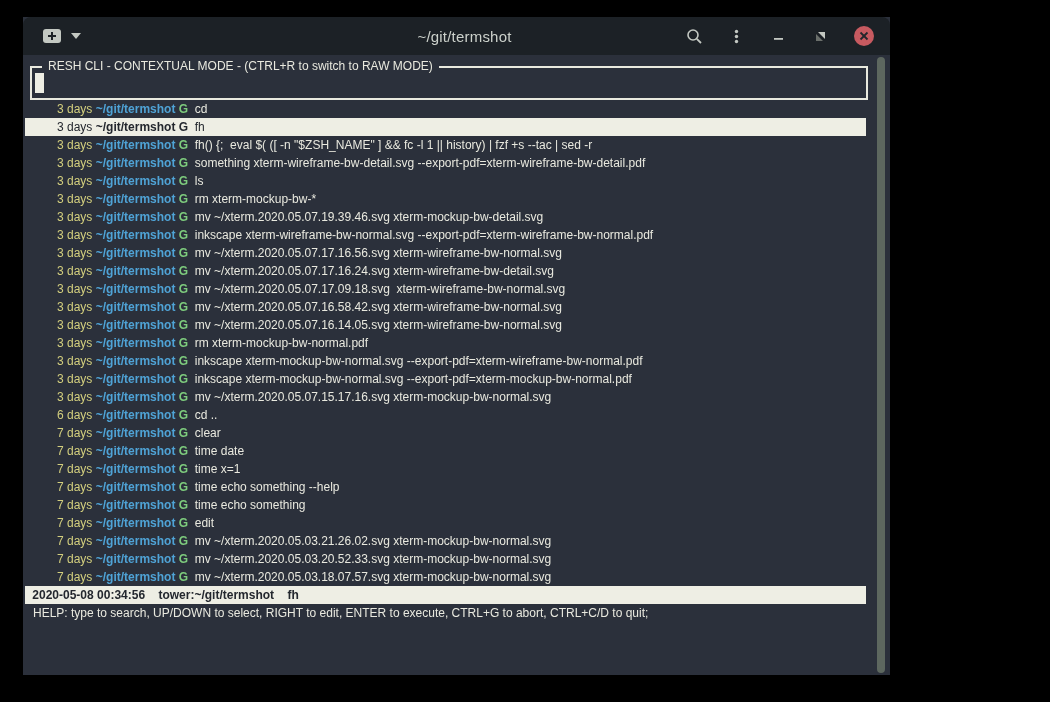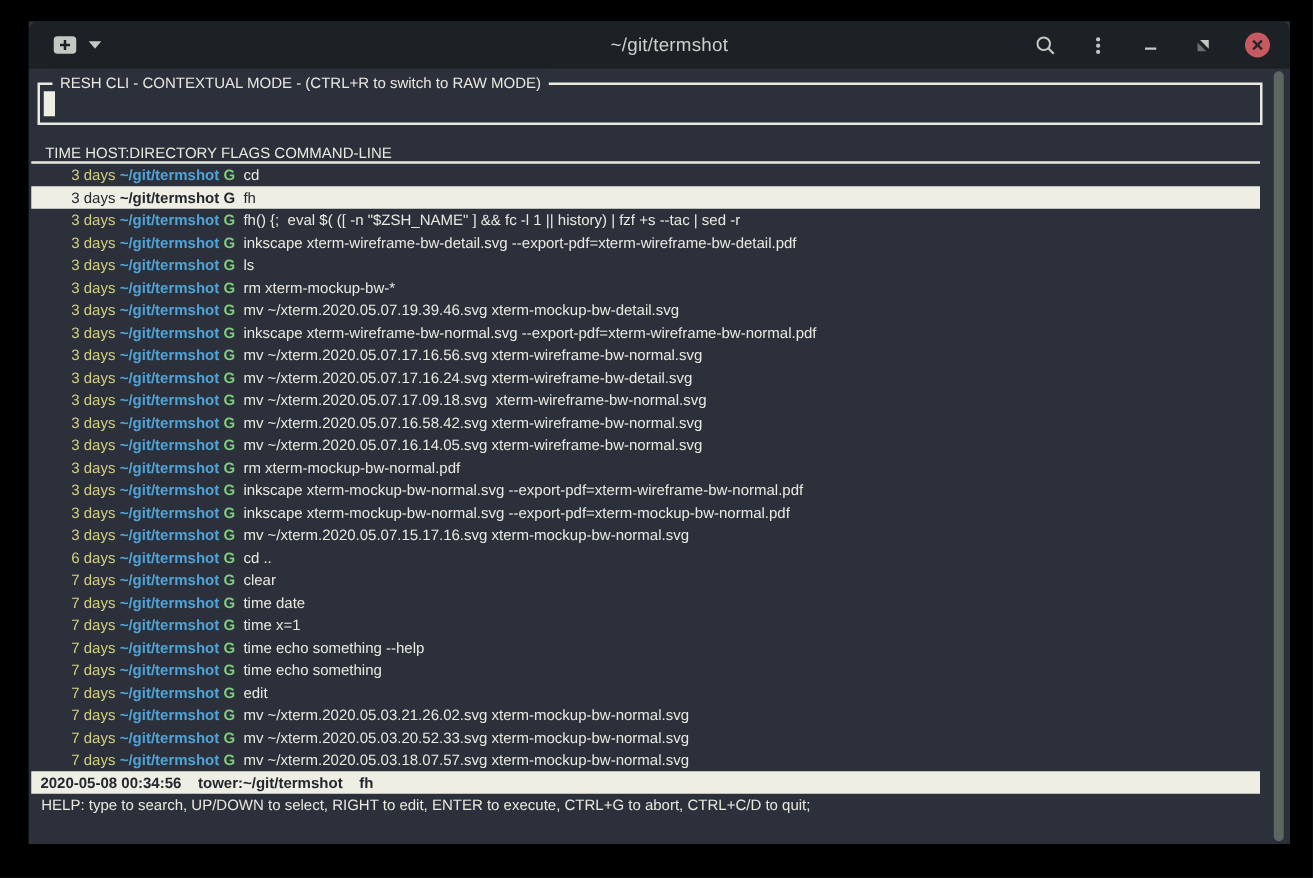--- a/index.html
+++ b/index.html
@@ -14,21 +14,21 @@
     --col-dir:#4fa3d6;
     --col-flag:#7ecd7e;
     --sel-bg:#eeeee4;
     --sel-fg:#23272e;
     --scrollbar:#5d675f;
     --box-border:#e9e9df;
   }
   *{margin:0;padding:0;box-sizing:border-box;}
   html,body{width:1050px;height:702px;background:var(--bg-outer);overflow:hidden;}
   .window{
-    position:absolute;left:23px;top:17px;width:1009px;height:658px;
+    position:absolute;left:23px;top:17px;width:867px;height:658px;
     background:var(--term-bg);
   }
   
   .titlebar{
     position:absolute;left:0;top:0;right:0;height:38px;
     background:var(--titlebar-bg);
     border-radius:8px 8px 0 0;
     display:flex;align-items:center;
     font-family:"Liberation Sans",sans-serif;
     color:var(--titlebar-text);
@@ -132,27 +132,26 @@
     </div>
   </div>
 
   <div class="terminal">
 
     <div class="resh-box">
       <span class="resh-box-title">RESH CLI - CONTEXTUAL MODE - (CTRL+R to switch to RAW MODE)</span>
       <span class="resh-cursor"></span>
     </div>
 
-    <div class="table-header"> TIME HOST:DIRECTORY FLAGS COMMAND-LINE</div>
 
     <div class="history">
         <div class="row"><span class="t">3 days</span><span class="c"> </span><span class="d">~/git/termshot</span><span class="c"> </span><span class="f">G</span><span class="c">  </span><span class="c">cd</span></div>
         <div class="row sel"><span class="t">3 days</span><span class="c"> </span><span class="d">~/git/termshot</span><span class="c"> </span><span class="f">G</span><span class="c">  </span><span class="c">fh</span></div>
         <div class="row"><span class="t">3 days</span><span class="c"> </span><span class="d">~/git/termshot</span><span class="c"> </span><span class="f">G</span><span class="c">  </span><span class="c">fh() {;  eval $( ([ -n "$ZSH_NAME" ] &amp;&amp; fc -l 1 || history) | fzf +s --tac | sed -r</span></div>
-        <div class="row"><span class="t">3 days</span><span class="c"> </span><span class="d">~/git/termshot</span><span class="c"> </span><span class="f">G</span><span class="c">  </span><span class="c">inkscape xterm-wireframe-bw-detail.svg --export-pdf=xterm-wireframe-bw-detail.pdf</span></div>
+        <div class="row"><span class="t">3 days</span><span class="c"> </span><span class="d">~/git/termshot</span><span class="c"> </span><span class="f">G</span><span class="c">  </span><span class="c">something xterm-wireframe-bw-detail.svg --export-pdf=xterm-wireframe-bw-detail.pdf</span></div>
         <div class="row"><span class="t">3 days</span><span class="c"> </span><span class="d">~/git/termshot</span><span class="c"> </span><span class="f">G</span><span class="c">  </span><span class="c">ls</span></div>
         <div class="row"><span class="t">3 days</span><span class="c"> </span><span class="d">~/git/termshot</span><span class="c"> </span><span class="f">G</span><span class="c">  </span><span class="c">rm xterm-mockup-bw-*</span></div>
         <div class="row"><span class="t">3 days</span><span class="c"> </span><span class="d">~/git/termshot</span><span class="c"> </span><span class="f">G</span><span class="c">  </span><span class="c">mv ~/xterm.2020.05.07.19.39.46.svg xterm-mockup-bw-detail.svg</span></div>
         <div class="row"><span class="t">3 days</span><span class="c"> </span><span class="d">~/git/termshot</span><span class="c"> </span><span class="f">G</span><span class="c">  </span><span class="c">inkscape xterm-wireframe-bw-normal.svg --export-pdf=xterm-wireframe-bw-normal.pdf</span></div>
         <div class="row"><span class="t">3 days</span><span class="c"> </span><span class="d">~/git/termshot</span><span class="c"> </span><span class="f">G</span><span class="c">  </span><span class="c">mv ~/xterm.2020.05.07.17.16.56.svg xterm-wireframe-bw-normal.svg</span></div>
         <div class="row"><span class="t">3 days</span><span class="c"> </span><span class="d">~/git/termshot</span><span class="c"> </span><span class="f">G</span><span class="c">  </span><span class="c">mv ~/xterm.2020.05.07.17.16.24.svg xterm-wireframe-bw-detail.svg</span></div>
         <div class="row"><span class="t">3 days</span><span class="c"> </span><span class="d">~/git/termshot</span><span class="c"> </span><span class="f">G</span><span class="c">  </span><span class="c">mv ~/xterm.2020.05.07.17.09.18.svg  xterm-wireframe-bw-normal.svg</span></div>
         <div class="row"><span class="t">3 days</span><span class="c"> </span><span class="d">~/git/termshot</span><span class="c"> </span><span class="f">G</span><span class="c">  </span><span class="c">mv ~/xterm.2020.05.07.16.58.42.svg xterm-wireframe-bw-normal.svg</span></div>
         <div class="row"><span class="t">3 days</span><span class="c"> </span><span class="d">~/git/termshot</span><span class="c"> </span><span class="f">G</span><span class="c">  </span><span class="c">mv ~/xterm.2020.05.07.16.14.05.svg xterm-wireframe-bw-normal.svg</span></div>
         <div class="row"><span class="t">3 days</span><span class="c"> </span><span class="d">~/git/termshot</span><span class="c"> </span><span class="f">G</span><span class="c">  </span><span class="c">rm xterm-mockup-bw-normal.pdf</span></div>

